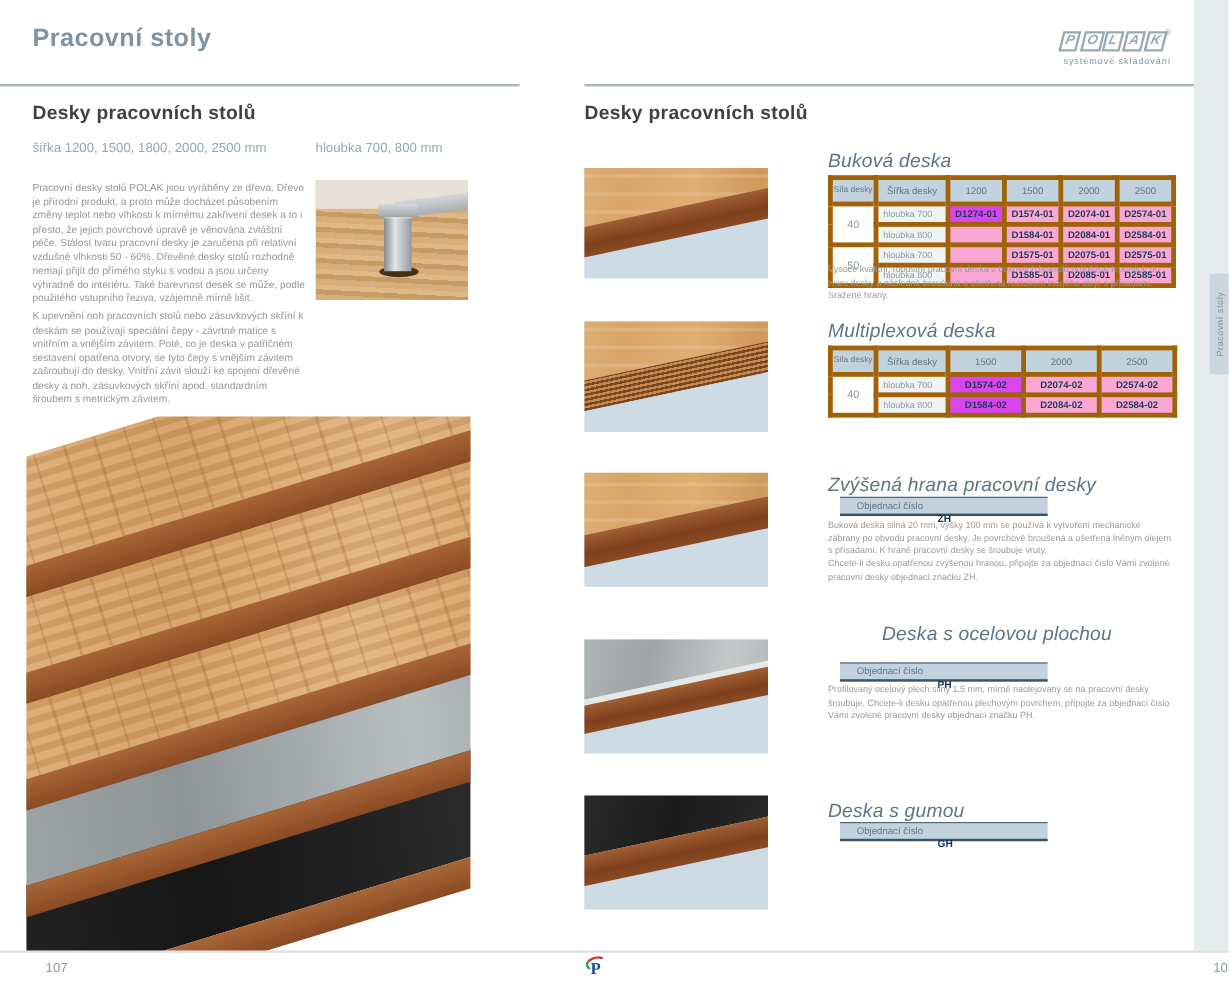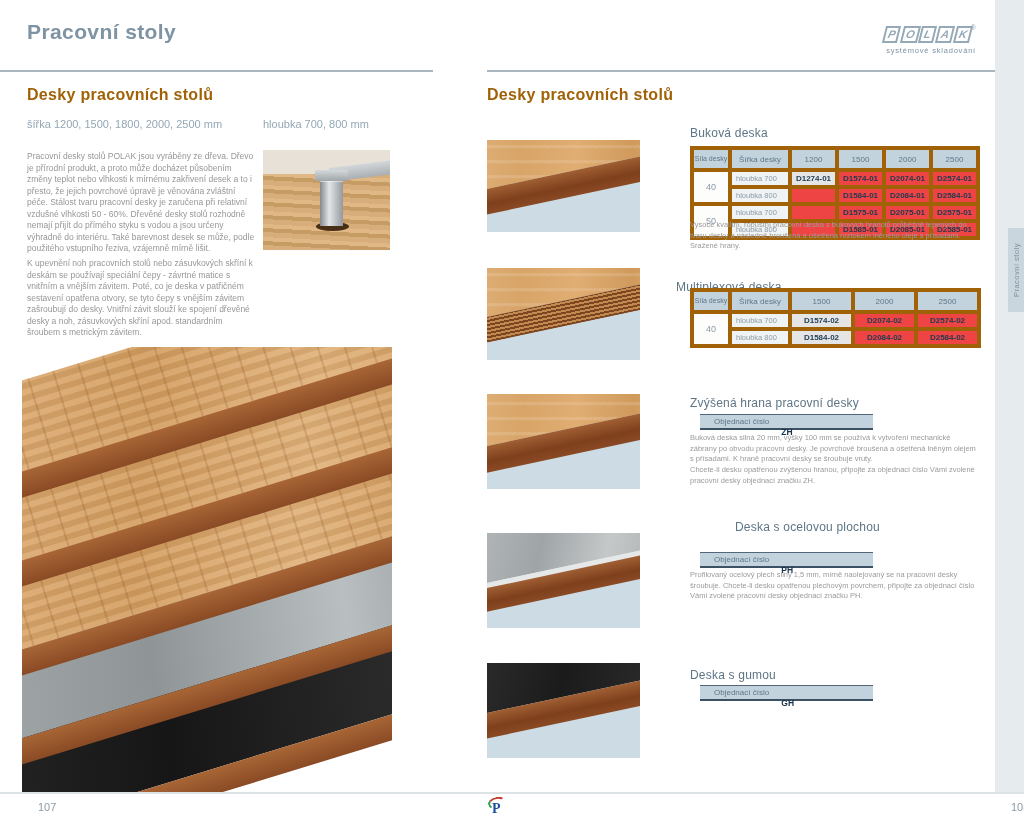--- a/index.html
+++ b/index.html
@@ -21,40 +21,40 @@
   .logo-tagline { margin-top:3px; font-size:7.5px; color:#7e93a3; letter-spacing:0.8px; }
 
   
   .side-band { position:absolute; left:995px; top:0; width:29px; height:792px; background:#e6ebee; }
   .side-tab  { position:absolute; left:1008px; top:228px; width:16px; height:84px; background:#cad6dd;
                display:flex; align-items:center; justify-content:center; }
   .side-tab span { writing-mode:vertical-rl; transform:rotate(180deg); font-size:7.5px;
                    color:#7a90a0; letter-spacing:0.5px; white-space:nowrap; }
 
   
-  .sec-title { position:absolute; font-size:16px; font-weight:bold; color:#a16207; letter-spacing:0.3px; }
+  .sec-title { position:absolute; font-size:16px; font-weight:bold; color:#404040; letter-spacing:0.3px; }
   .spec { position:absolute; font-size:11px; color:#94a7b5; }
   .body { position:absolute; font-size:8.5px; line-height:1.36; color:#979797; text-align:left; }
   .body-sm { position:absolute; font-size:7.5px; line-height:1.42; color:#9b9b9b; white-space:pre-line; }
-  .prod-title { position:absolute; font-size:12px; color:#5e7585; letter-spacing:0.2px; }
+  .prod-title { position:absolute; font-size:16px; color:#5e7585; letter-spacing:0.2px;font-style:italic; }
   .tbl-caption { position:absolute; font-size:7.5px; line-height:1.4; color:#9b9b9b; width:292px; }
 
   
   .ptable { position:absolute; border-collapse:collapse; border-top:1px solid #9fb0ba;
             border-bottom:2px solid #566b79; }
   .ptable th, .ptable td { border:4px solid #a16207; padding:0; vertical-align:middle; }
   .ptable th { background:#c2d3dd; color:#5e7788; font-size:8px; font-weight:normal;
                height:18px; text-align:center; border-bottom:1px solid #566b79; }
   .ptable th.h-sila { font-size:7px; line-height:1.15; }
   .ptable td.sila { background:#fdfdfc; color:#8b9aa6; font-size:9px; text-align:center; }
   .ptable td.hl   { background:#f0f3f4; color:#8b9aa6; font-size:7.5px; text-align:left;
                     padding-left:4px; height:13px; }
-  .ptable td.code { background:#ef4444; color:#1c3a54; font-weight:bold; font-size:8px;
+  .ptable td.code { background:#f9a8d4; color:#1c3a54; font-weight:bold; font-size:8px;
                     text-align:center; height:13px; }
-  .ptable td.wht  { background:#e5e5e5; }
+  .ptable td.wht  { background:#d946ef; }
   .ptable tr.gsep td { border-top:1px solid #566b79; }
 
   
   .order-bar { position:absolute; width:173px; height:13px; background:#c2d3dd;
                border-top:1px solid #52687a; border-bottom:2px solid #3c5164; }
   .ob-label { position:absolute; left:14px; top:2px; font-size:8px; color:#5e7788; }
   .ob-code  { position:absolute; left:47%; top:12px; font-size:8.5px; font-weight:bold; color:#16314a; }
 
   
   .photo { position:absolute; background:#ccdbe4; overflow:hidden; }
@@ -252,21 +252,21 @@
       <td class="hl">hloubka 800</td>
       <td class="code"></td>
       <td class="code">D1585-01</td>
       <td class="code">D2085-01</td>
       <td class="code">D2585-01</td>
     </tr>
   </tbody>
     </table>
   <div class="tbl-caption" style="left:690px; top:220px;">Vysoce kvalitní, robustní pracovní deska z bukových hranolů průběžně lepených do tvaru desky a následně broušená a ošetřená roztokem lněného oleje s přísadami. Sražené hrany.</div>
 
-  <div class="prod-title" style="left:676px; top:268px;margin-top:12px;">Multiplexová deska</div>
+  <div class="prod-title" style="left:690px; top:268px;">Multiplexová deska</div>
 
   <table class="ptable" style="left:690px; top:288px;">
     <colgroup>
         <col style="width:38px">
         <col style="width:60px">
         <col style="width:63px">
         <col style="width:63px">
         <col style="width:63px">
       </colgroup>
     <tbody>

